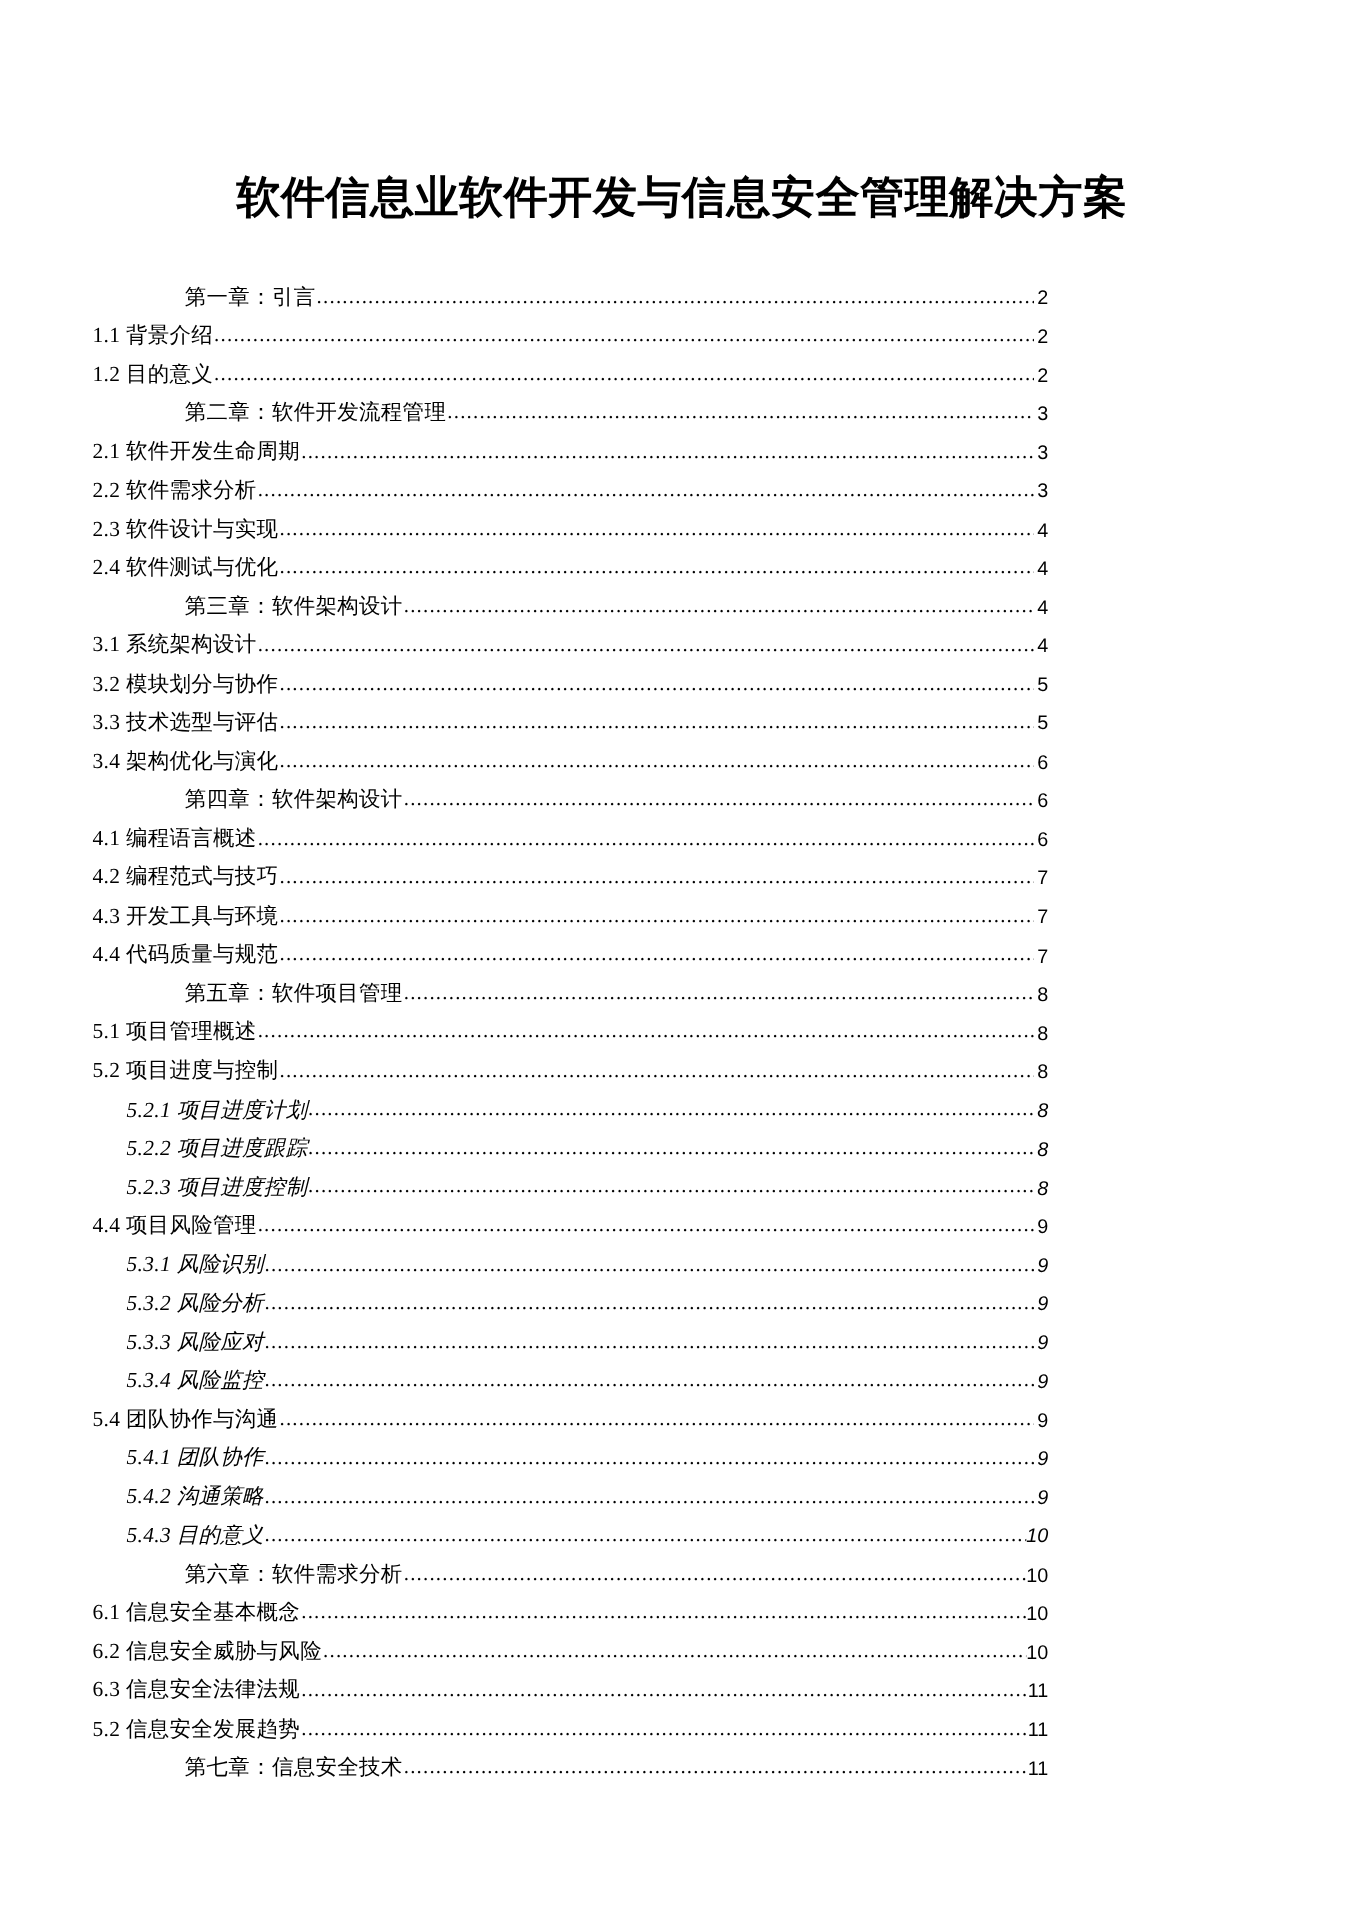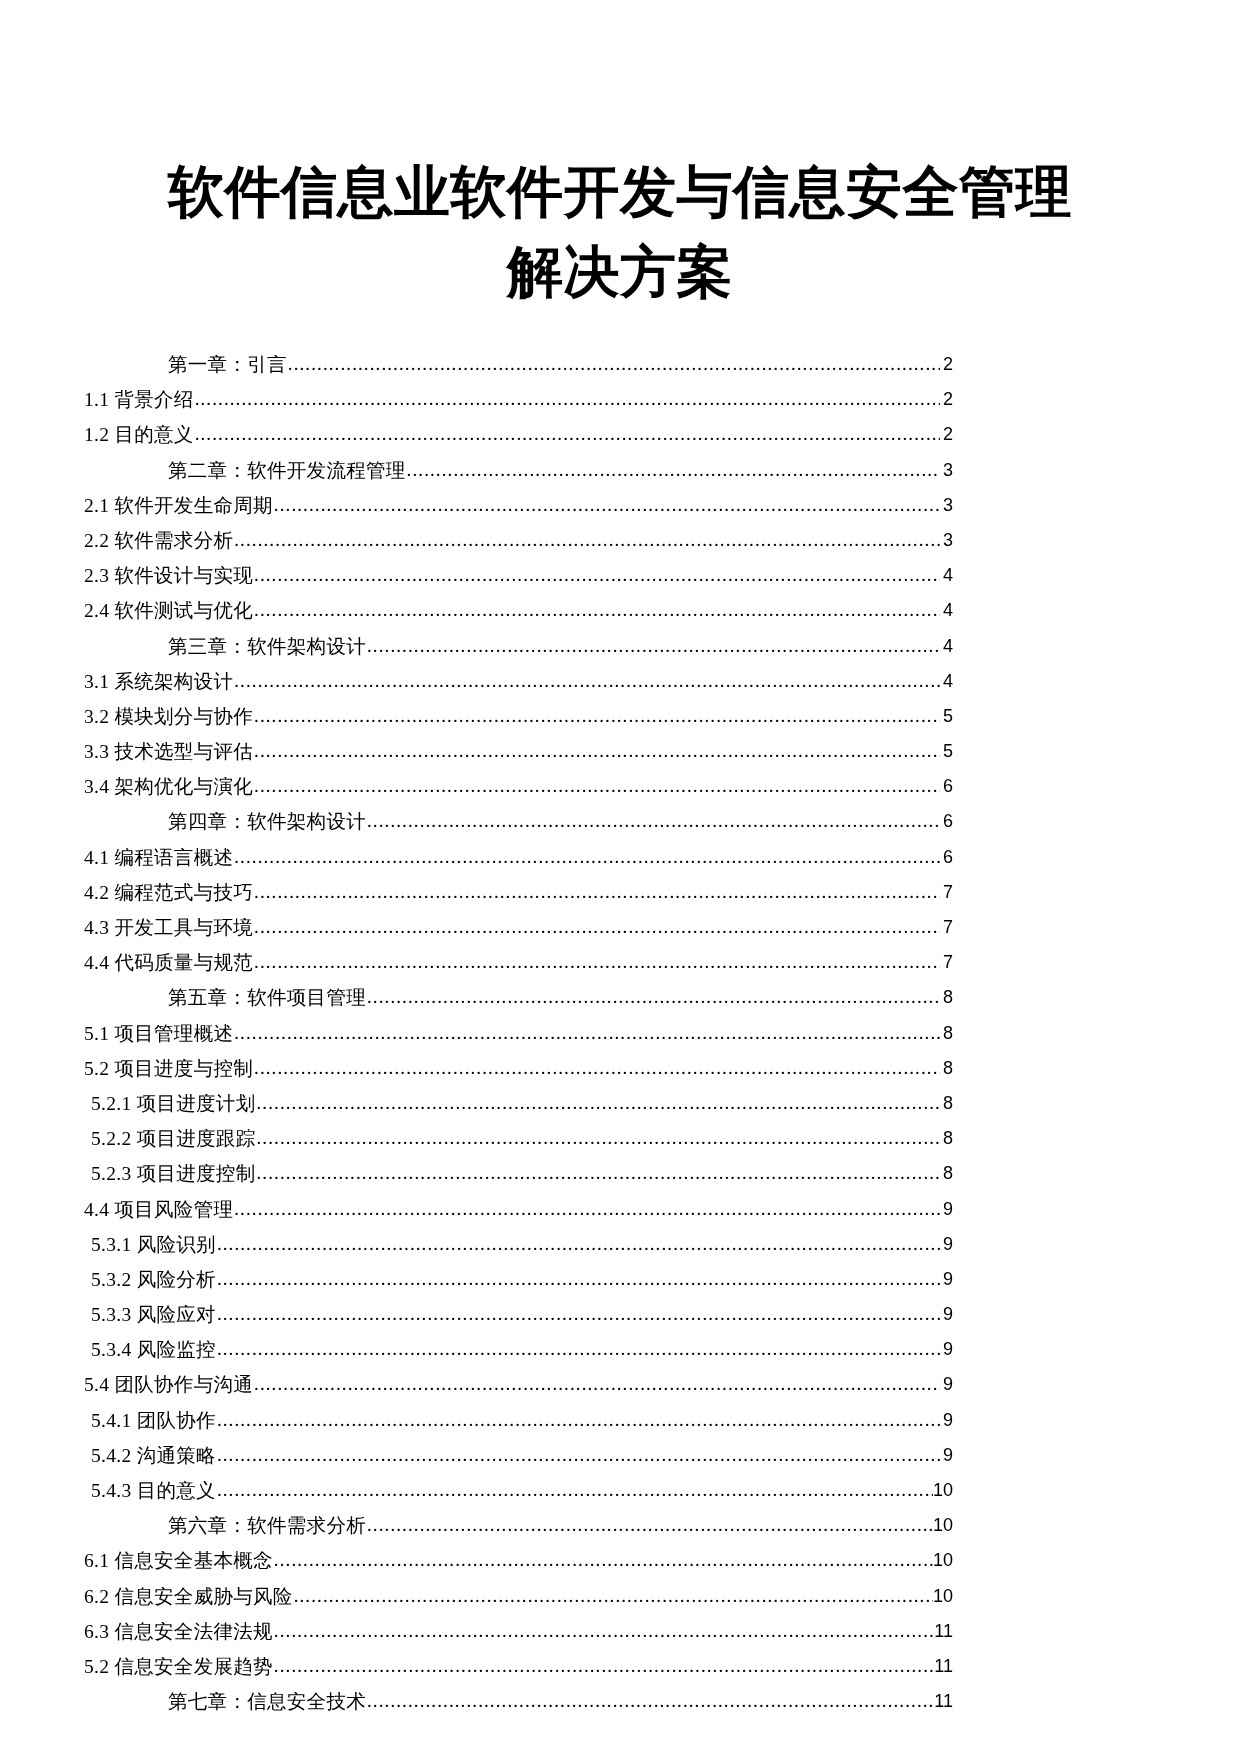--- a/index.html
+++ b/index.html
@@ -19,37 +19,37 @@
     width: 1240px;
     height: 1753px;
     box-sizing: border-box;
     padding: 0;
     position: relative;
   }
   .doc-title {
     margin: 0;
     padding: 0 165px;
     padding-top: 152px;
-    font-size: 56px;
+    font-size: 40px;
     line-height: 1.42;
     font-weight: bold;
     text-align: center;
     letter-spacing: 0.5px;
     font-family: "Liberation Sans", "DejaVu Sans", sans-serif;
     color: #000000;
   }
   .toc {
     margin: 0;
     padding: 0;
     list-style: none;
     margin-top: 44px;
   }
   .toc-entry {
     display: flex;
-    align-items: flex-start;
+    align-items: center;
     font-size: 19.5px;
     line-height: 1.0;
     height: 35.2px;
     padding: 0;
     margin: 0;
     box-sizing: border-box;
     color: #000000;
     white-space: nowrap;
     overflow: hidden;
   }
@@ -71,21 +71,21 @@
     flex: 0 0 auto;
     text-align: right;
     min-width: 13px;
     font-family: "Liberation Sans", "DejaVu Sans", sans-serif;
     font-size: 18px;
     padding-left: 0px;
   }
   
   .lvl-1 { padding-left: 168px; padding-right: 287px; }
   .lvl-2 { padding-left: 84px; padding-right: 287px; }
-  .lvl-3 { padding-left: 91px; padding-right: 287px; }
+  .lvl-3 { padding-left: 115px; padding-right: 287px; font-style: italic; }
 </style>
 </head>
 <body>
 
 <div class="page">
 
   <h1 class="doc-title">软件信息业软件开发与信息安全管理解决方案</h1>
 
   <ul class="toc" id="toc-list">
       <li class="toc-entry lvl-1">

